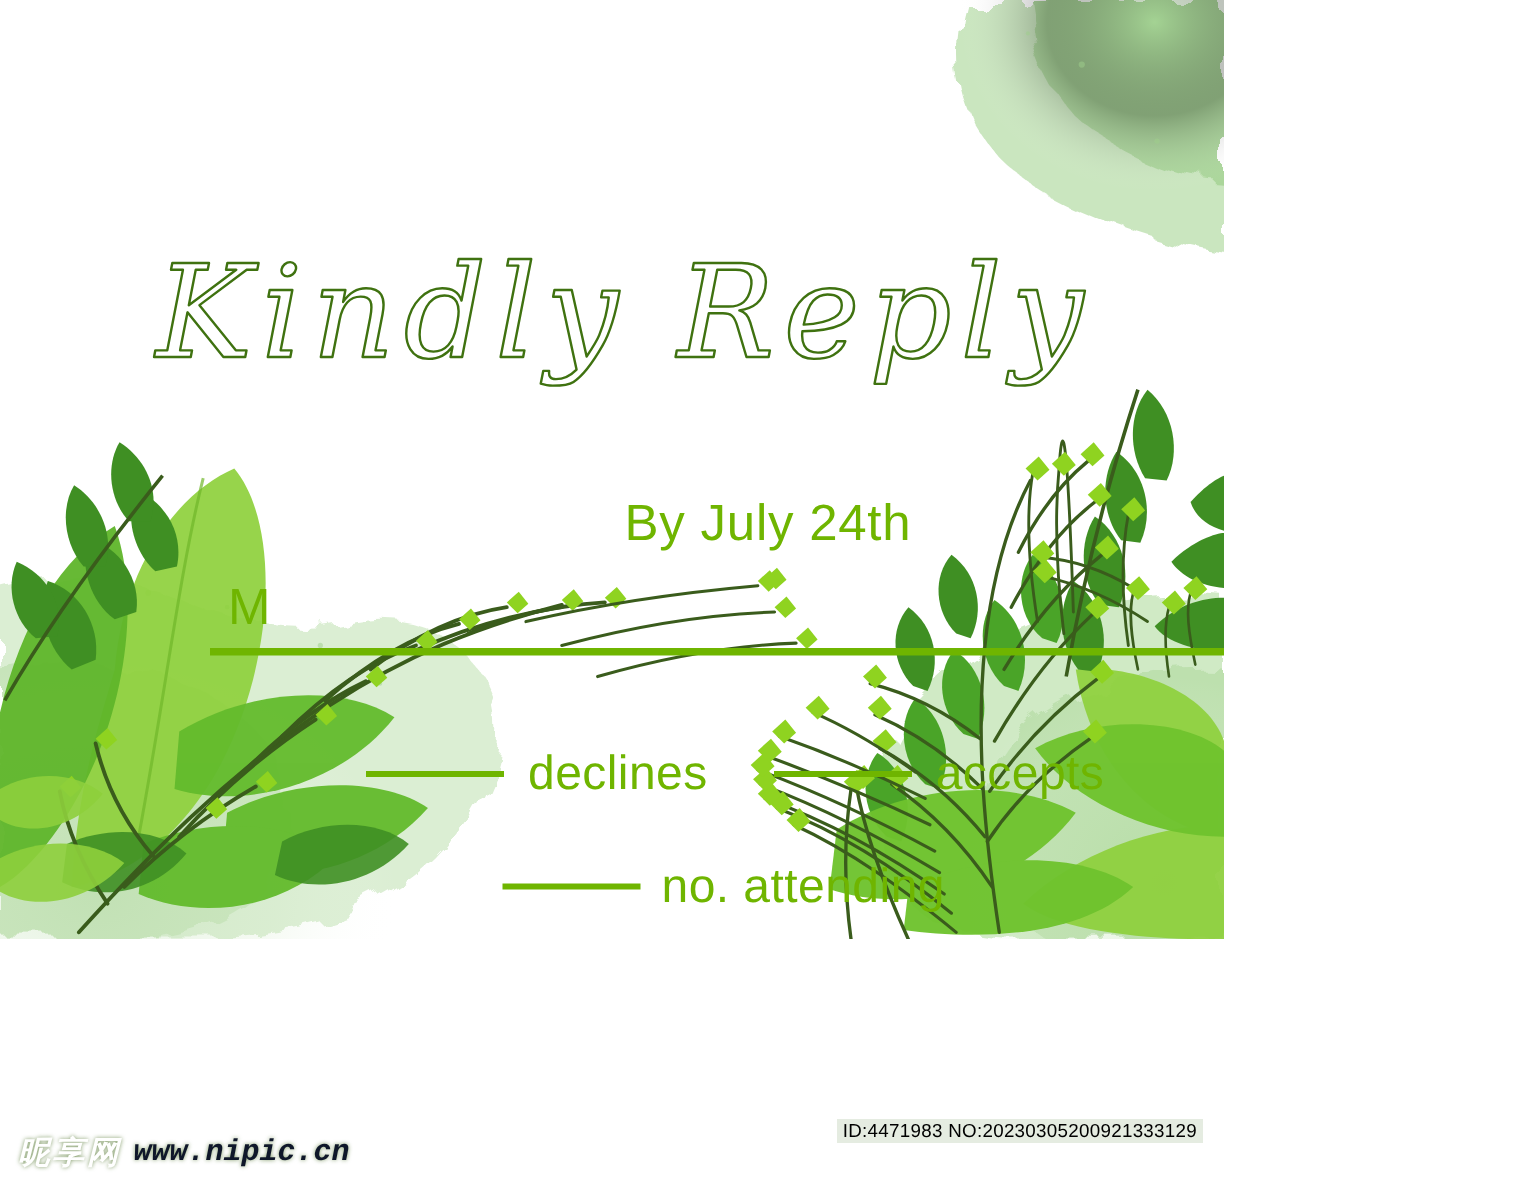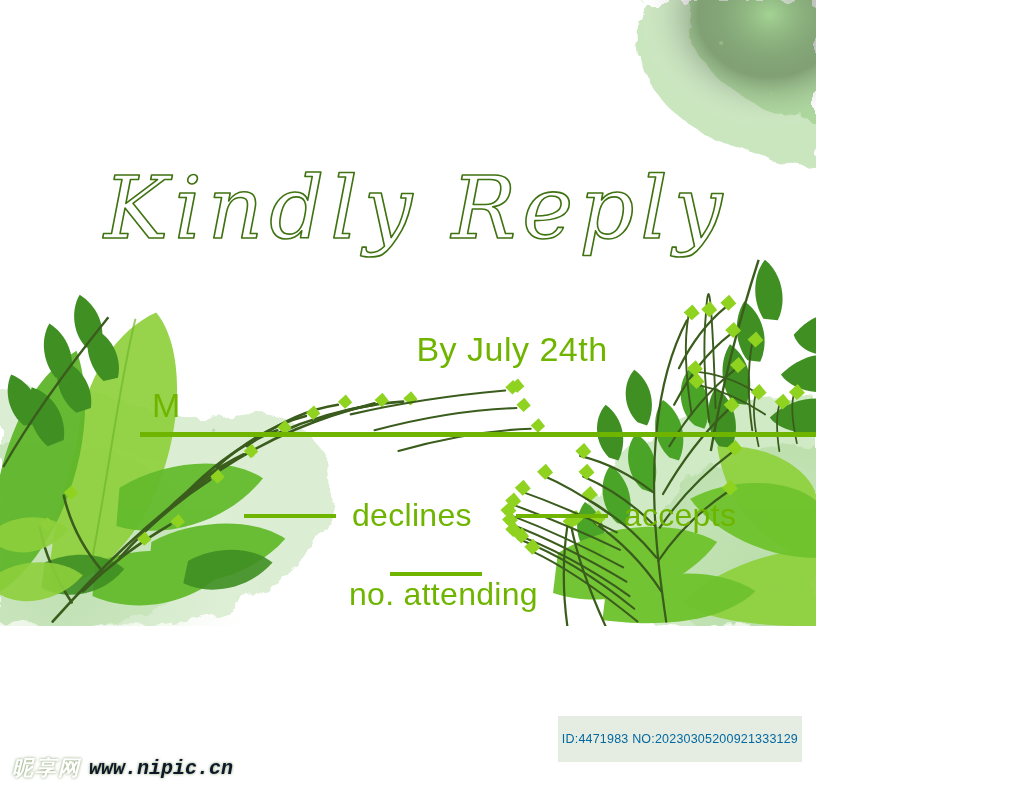--- a/index.html
+++ b/index.html
@@ -79,21 +79,21 @@
     background: #6fb500;
     width: 736px;
   }
 
   .choice-row {
     position: absolute;
     display: flex;
     align-items: center;
   }
   #row-accept-decline { left: 244px; top: 497px; }
-  #row-attending      { left: 335px; top: 572px; flex-direction: column; }
+  #row-attending      { left: 335px; top: 572px; }
 
   .blank-rule {
     width: 92px;
     height: 4px;
     background: #6fb500;
     display: inline-block;
   }
   .choice-label {
     font-size: 32px;
     color: #6fb500;
@@ -128,24 +128,24 @@
     font-weight: bold;
     font-size: 20px;
     color: #0f172a;
     text-shadow: 0 0 3px rgba(60,100,20,.65);
   }
   #image-id {
     position: absolute;
     right: 14px;
     bottom: 24px;
     font-size: 12.5px;
-    color: #0369a1;
+    color: #000000;
     letter-spacing: .2px;
     background: rgba(180,200,170,.35);
-    padding: 16px 4px;
+    padding: 1px 4px;
     white-space: nowrap;
   }
 </style>
 </head>
 <body>
 
 <div id="card">
 
   <svg id="wash-layer" viewBox="0 0 1024 786" preserveAspectRatio="none">
     <defs>

